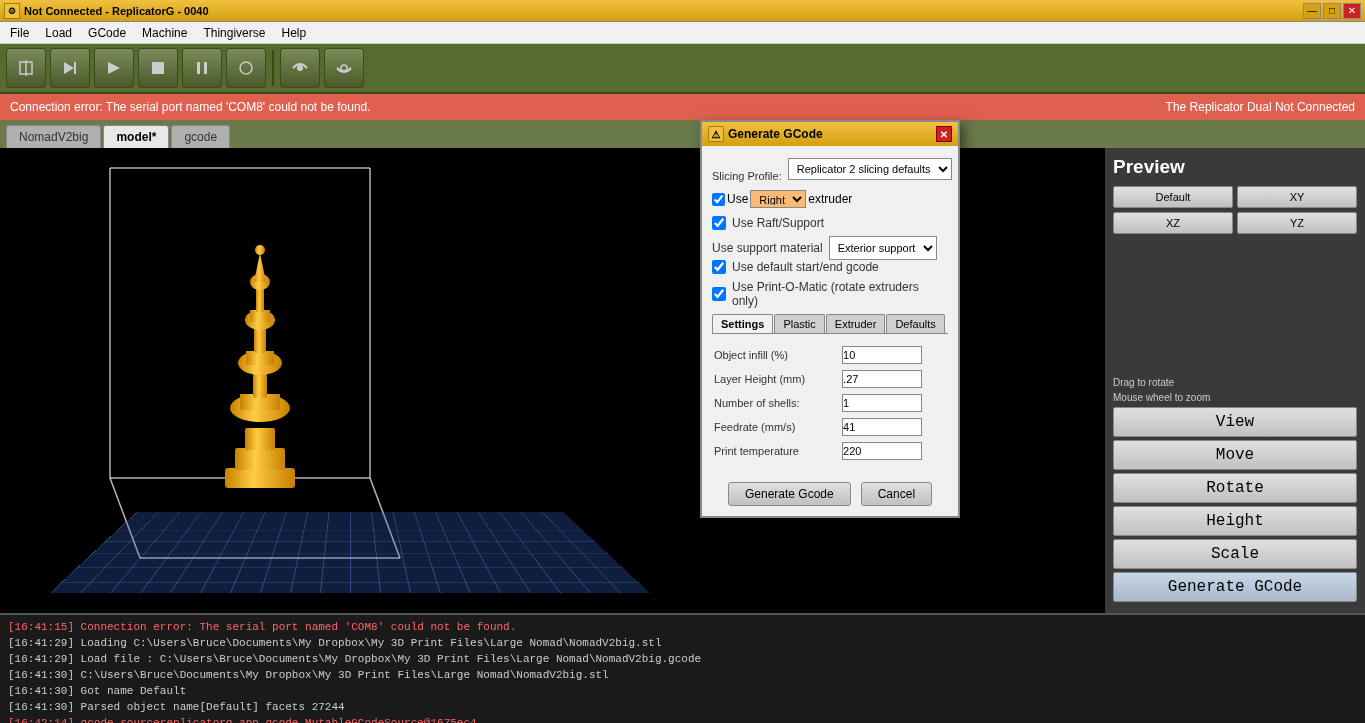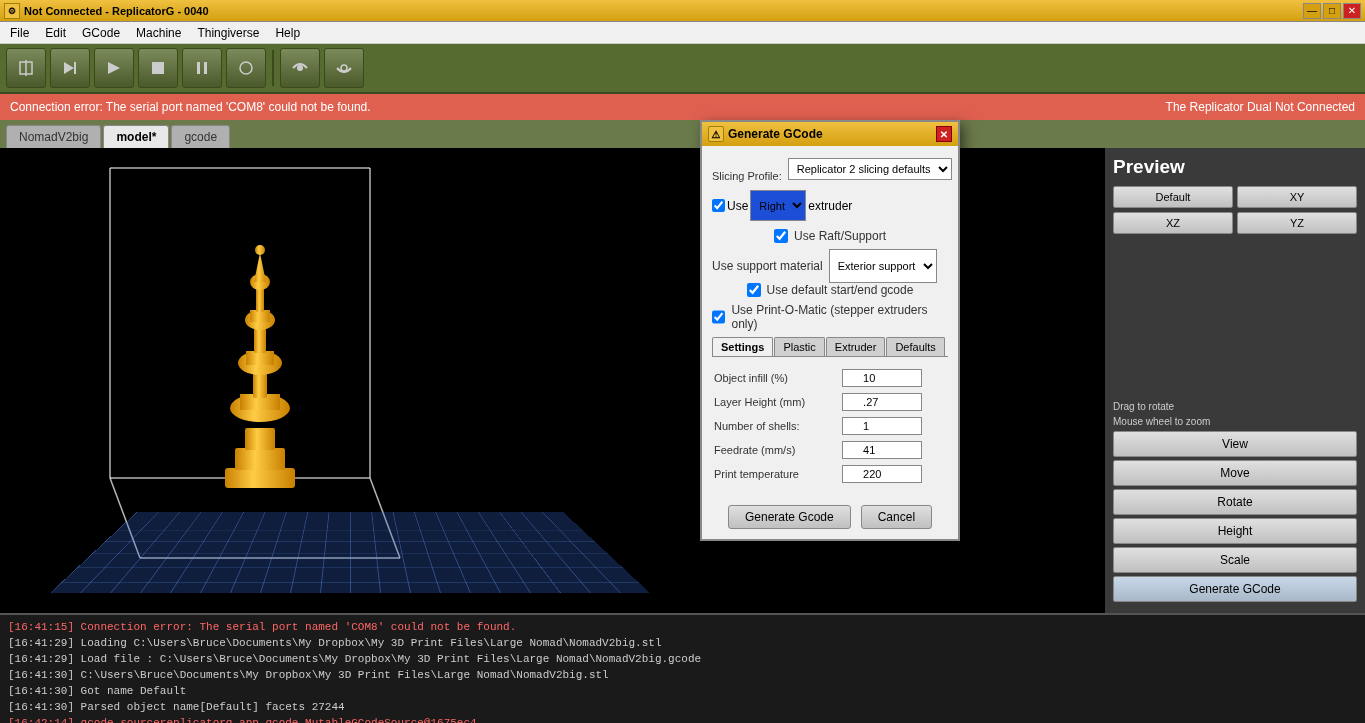--- a/index.html
+++ b/index.html
@@ -158,25 +158,26 @@
       border-radius: 2px;
     }
 
     .hint-text { color: #ccc; font-size: 10px; margin-top: auto; margin-bottom: 4px; }
 
     .action-btn {
       background: linear-gradient(to bottom, #e0e0e0, #c0c0c0);
       border: 1px solid #888;
       padding: 5px 8px;
       cursor: pointer;
-      font-size: 12px;
+      font-size: 16px;
       text-align: center;
       border-radius: 2px;
       margin-bottom: 3px;
       width: 100%;
+      font-family: Liberation Mono, monospace;
     }
     .action-btn.generate { background: linear-gradient(to bottom, #c8d8e8, #a8b8c8); }
 
     
     #console {
       height: 110px;
       background: #1a1a1a;
       border-top: 2px solid #555;
       overflow-y: auto;
       padding: 4px 8px;
@@ -224,41 +225,41 @@
     .profile-label { font-size: 11px; color: #333; white-space: nowrap; margin-top: 14px; }
     .profile-select {
       flex: 1;
       padding: 2px 4px;
       font-size: 11px;
       background: white;
       border: 1px solid #888;
       height: 22px;
     }
 
-    .checkbox-row { display: flex; align-items: center; gap: 6px; margin-bottom: 6px; justify-content: center; }
+    .checkbox-row { display: flex; align-items: center; gap: 6px; margin-bottom: 6px; }
     .checkbox-row input[type=checkbox] { width: 14px; height: 14px; cursor: pointer; }
     .checkbox-row label { font-size: 12px; color: #333; cursor: pointer; }
 
     .extruder-row { display: flex; align-items: center; gap: 2px; margin-bottom: 8px; }
     .extruder-select {
       padding: 2px 4px;
       font-size: 11px;
-      background: #1d4ed8;
-      border: 1px solid #888;
-      height: 31px;
+      background: #fdba74;
+      border: 1px solid #888;
+      height: 18px;
     }
 
     .support-row { display: flex; align-items: center; gap: 6px; margin-bottom: 0; }
     .support-label { font-size: 12px; color: #333; }
     .support-select {
       padding: 2px 4px;
       font-size: 11px;
       background: white;
       border: 1px solid #888;
-      height: 34px;
+      height: 24px;
     }
 
     
     .settings-tabs {
       display: flex;
       border-bottom: 1px solid #888;
       margin-bottom: 8px;
     }
     .settings-tab {
       padding: 3px 8px;
@@ -272,21 +273,21 @@
     }
     .settings-tab.active { background: #f0f0f0; font-weight: bold; }
 
     .settings-table { width: 100%; font-size: 11px; }
     .settings-table tr { height: 22px; }
     .settings-table td:first-child { color: #333; padding-right: 6px; white-space: nowrap; }
     .settings-table td:last-child { }
     .settings-input {
       width: 80px;
       height: 18px;
-      padding: 1px 20px;
+      padding: 1px 0;
       border: 1px solid #888;
       background: white;
       font-size: 11px;
     }
 
     .dialog-buttons {
       display: flex;
       justify-content: center;
       gap: 10px;
       padding: 8px 10px 10px;
@@ -325,21 +326,21 @@
   </div>
   <div class="title-controls">
     <div class="title-btn">—</div>
     <div class="title-btn">□</div>
     <div class="title-btn close">✕</div>
   </div>
 </div>
 
 <div id="menu-bar">
   <div class="menu-item">File</div>
-  <div class="menu-item">Edit</div>
+  <div class="menu-item">Load</div>
   <div class="menu-item">GCode</div>
   <div class="menu-item">Machine</div>
   <div class="menu-item">Thingiverse</div>
   <div class="menu-item">Help</div>
 </div>
 
 <div id="toolbar">
   <div class="toolbar-btn">
     <svg width="20" height="20" viewBox="0 0 20 20">
         <polygon points="4,4 16,4 16,16 4,16" fill="none" stroke="#ccc" stroke-width="1.5"></polygon>
@@ -531,21 +532,21 @@
       </select>
     </div>
 
     <div class="checkbox-row">
       <input type="checkbox" id="default-gcode-check" checked="" style="">
       <label for="default-gcode-check">Use default start/end gcode</label>
     </div>
 
     <div class="checkbox-row">
       <input type="checkbox" id="pom-check" checked="" style="">
-      <label for="pom-check">Use Print-O-Matic (stepper extruders only)</label>
+      <label for="pom-check">Use Print-O-Matic (rotate extruders only)</label>
     </div>
 
     <div class="settings-tabs">
       <div class="settings-tab active">Settings</div>
       <div class="settings-tab">Plastic</div>
       <div class="settings-tab">Extruder</div>
       <div class="settings-tab">Defaults</div>
     </div>
 
     <table class="settings-table">

